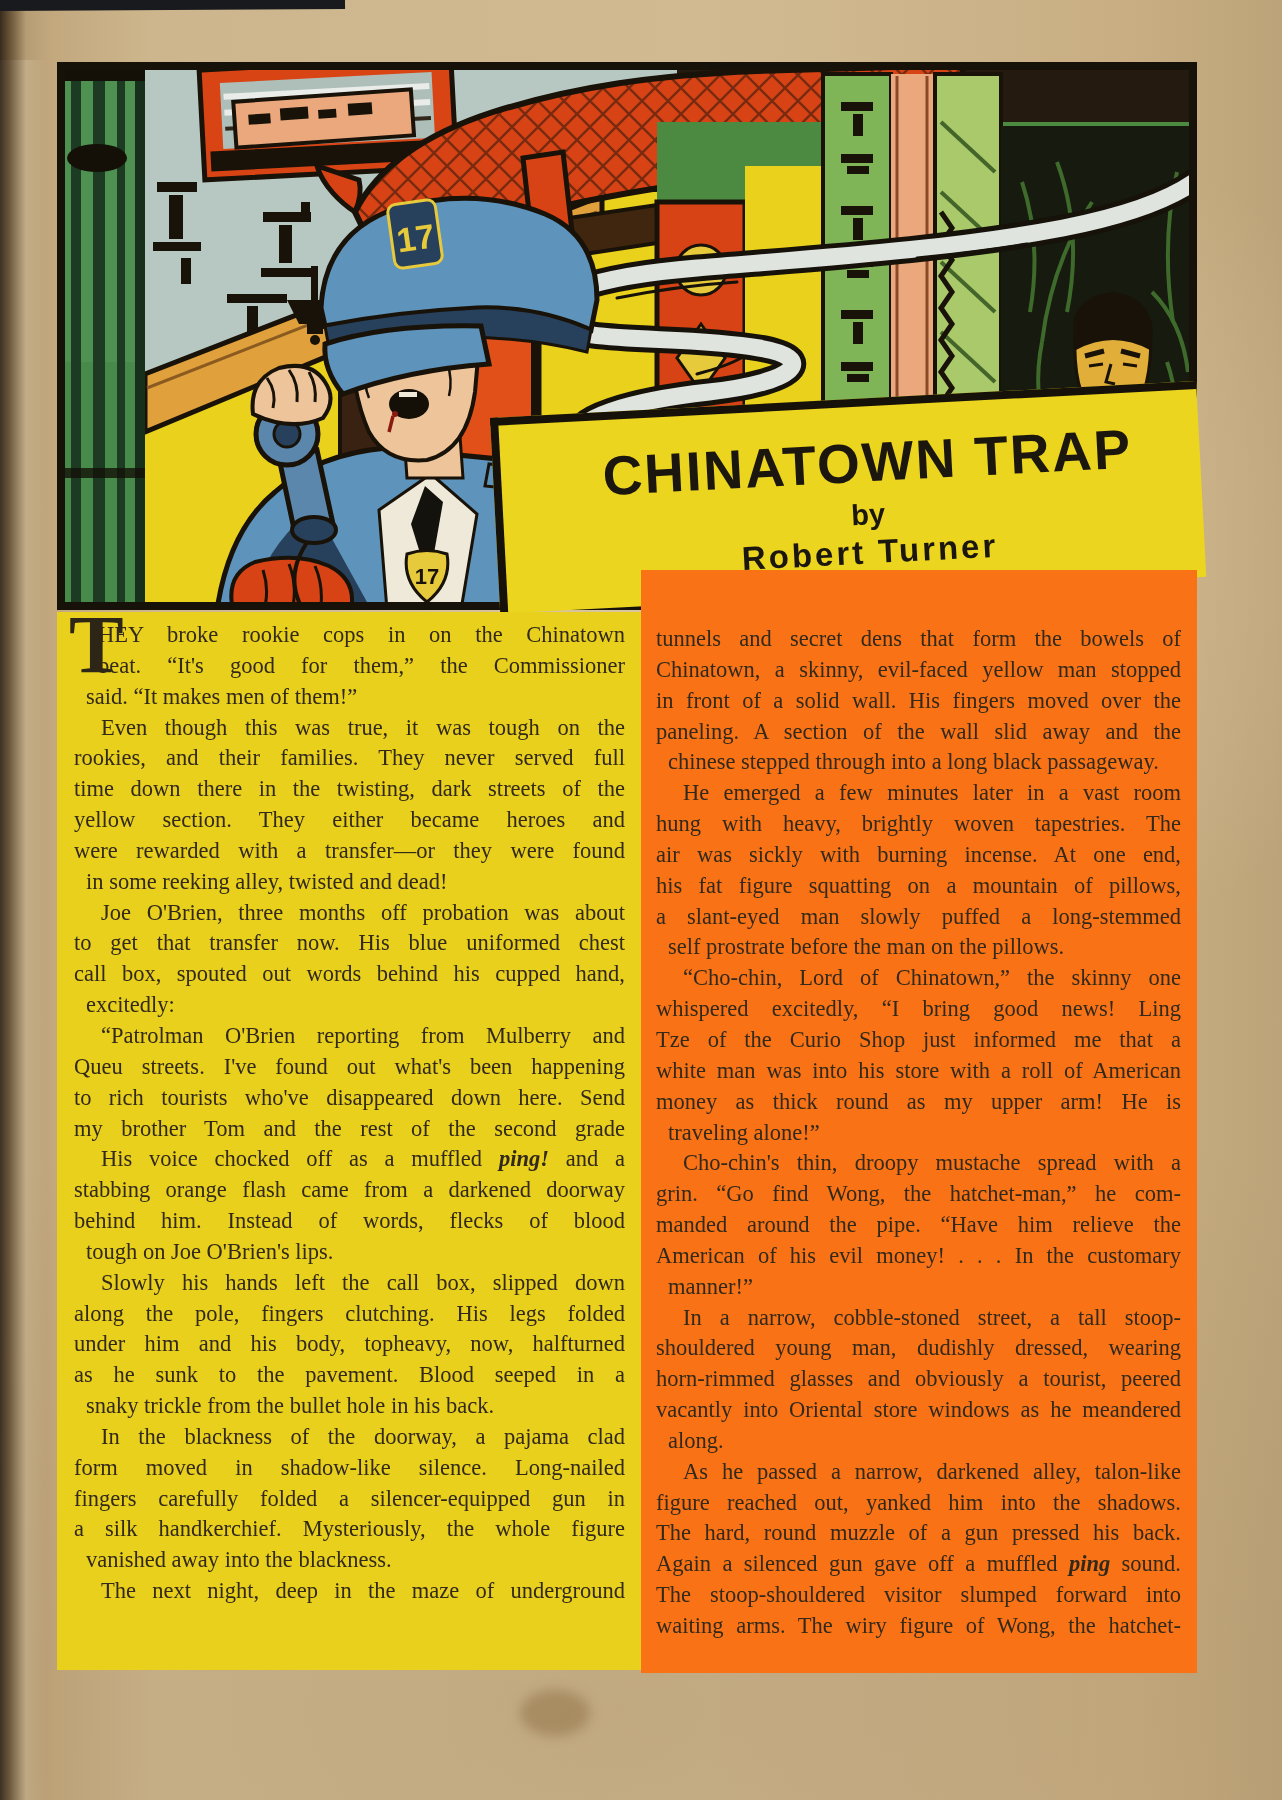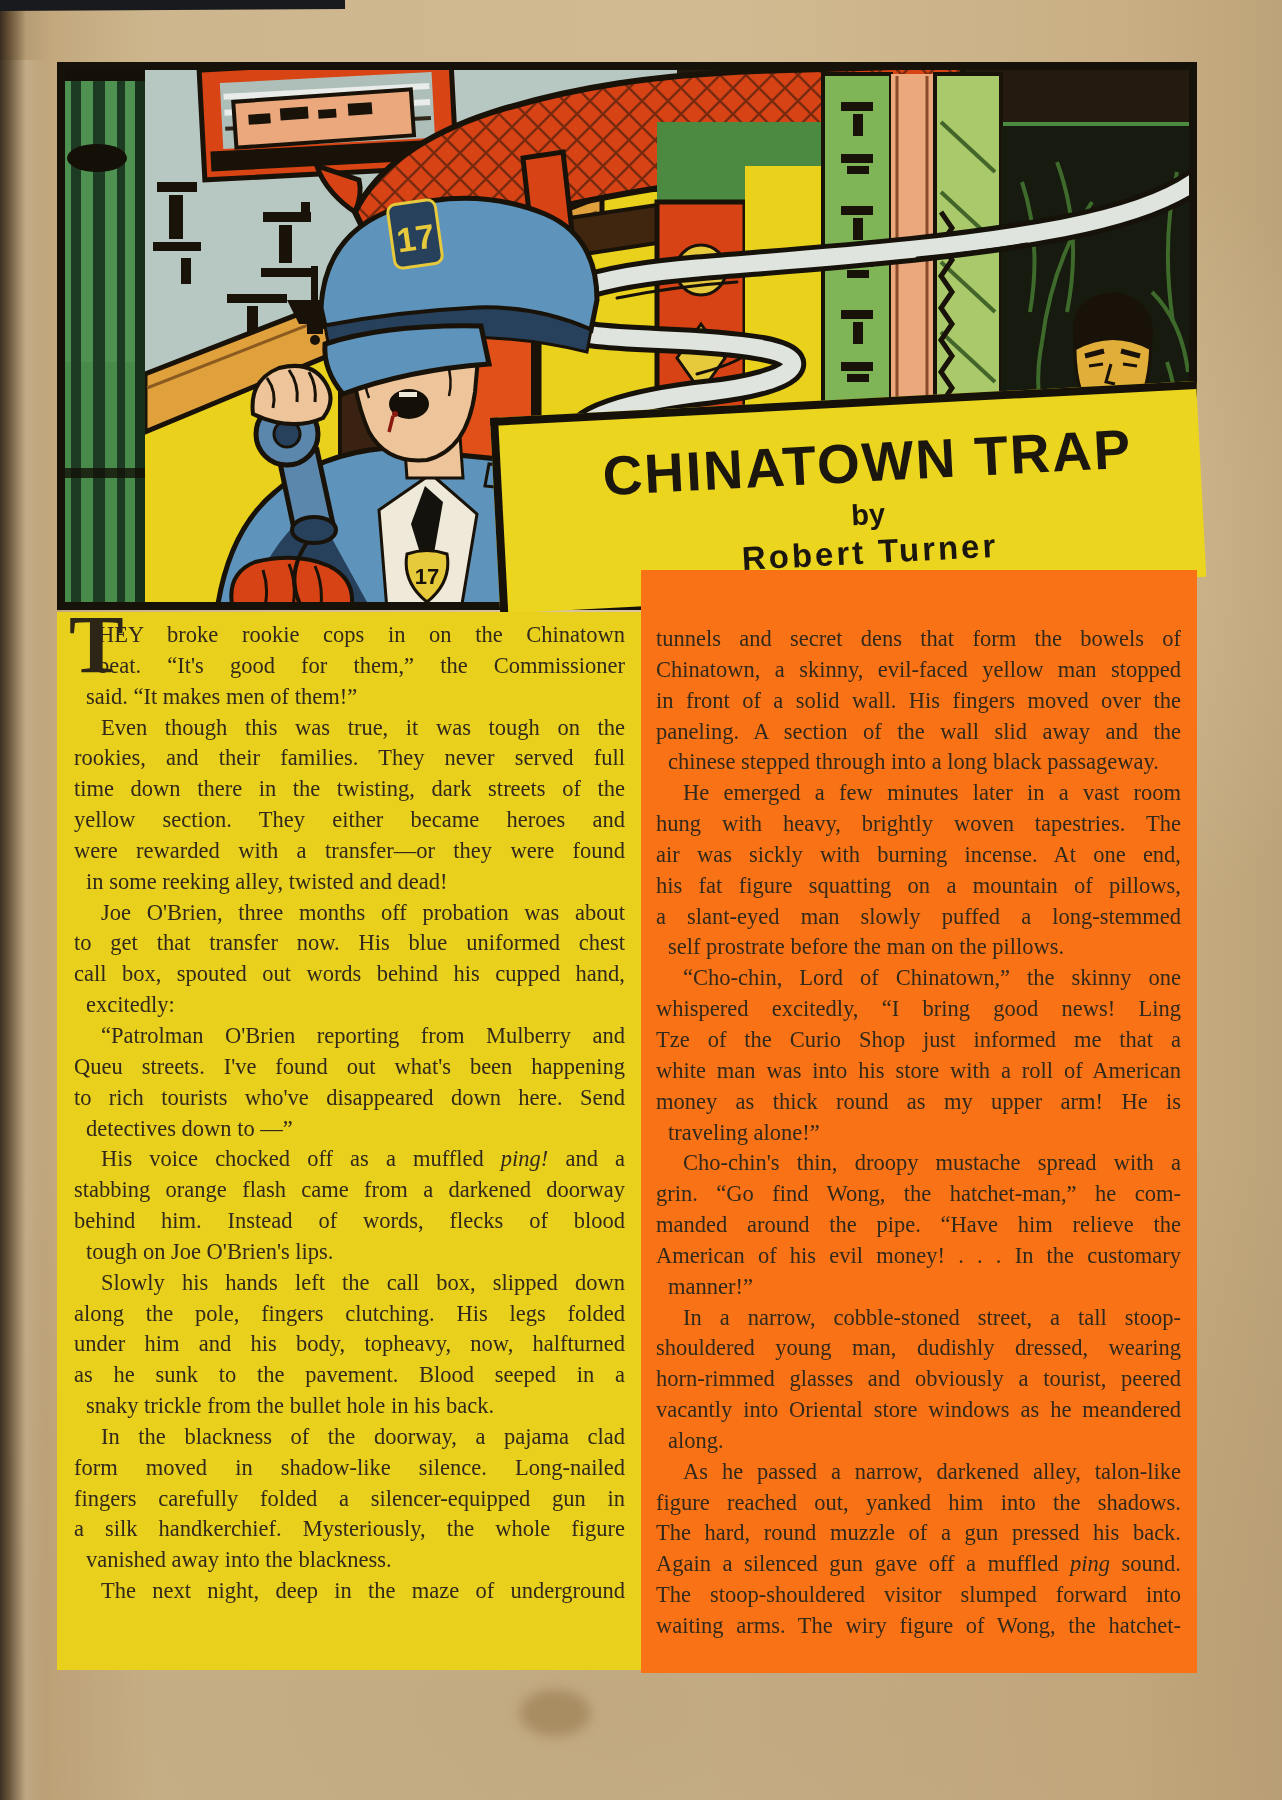--- a/index.html
+++ b/index.html
@@ -40,21 +40,21 @@
   .text-underlay{position:absolute;left:57px;top:612px;width:1140px;height:1058px;background:#e8d01d;}
   .rightcol-cap{position:absolute;left:641px;top:570px;width:556px;height:60px;background:#e8d01d;}
 
   .col{position:absolute;color:#32291a;font-size:22.5px;line-height:30.85px;}
   .col-left{left:57px;top:612px;width:583px;height:1056px;padding:8px 15px 0 17px;box-sizing:border-box;}
   .col-right{left:641px;top:570px;width:556px;height:1103px;padding:54px 16px 0 15px;box-sizing:border-box;background:#f97316;}
   .tline{text-align:justify;text-align-last:justify;white-space:normal;}
   .tline.end{text-align-last:left;margin-left:12px;}
   .tline.ind{text-indent:27px;}
   .tline.inset{margin-left:24px;}
-  .tline em{font-style:italic;}
+  .tline em{font-style:italic;font-weight:bold;}
   .dropcap{position:absolute;left:12px;top:0px;font-size:82px;line-height:66px;
     font-weight:700;color:#2d2516;font-family:"Liberation Serif",serif;}
 </style>
 </head>
 <body>
 
 <div class="paper"></div>
 <div class="left-tear"></div>
 <div class="spine"></div>
 <div class="top-sliver"></div>
@@ -322,21 +322,21 @@
     <div class="tline">yellow section.  They either became heroes and</div>
     <div class="tline">were rewarded with a transfer—or they were found</div>
     <div class="tline end">in some reeking alley, twisted and dead!</div>
     <div class="tline ind">Joe O'Brien, three months off probation was about</div>
     <div class="tline">to get that transfer now.  His blue uniformed chest</div>
     <div class="tline">call box, spouted out words behind his cupped hand,</div>
     <div class="tline end">excitedly:</div>
     <div class="tline ind">“Patrolman O'Brien reporting from Mulberry and</div>
     <div class="tline">Queu streets.  I've found out what's been happening</div>
     <div class="tline">to rich tourists who've disappeared down here.  Send</div>
-    <div class="tline end">detectives down to —”</div>
+    <div class="tline">my brother Tom and the rest of the second grade</div>
     <div class="tline ind">His voice chocked off as a muffled <em>ping!</em> and a</div>
     <div class="tline">stabbing orange flash came from a darkened doorway</div>
     <div class="tline">behind him.   Instead of words, flecks of blood</div>
     <div class="tline end">tough on Joe O'Brien's lips.</div>
     <div class="tline ind">Slowly his hands left the call box, slipped down</div>
     <div class="tline">along the pole, fingers clutching.  His legs folded</div>
     <div class="tline">under him and his body, topheavy, now, halfturned</div>
     <div class="tline">as he sunk to the pavement.   Blood seeped in a</div>
     <div class="tline end">snaky trickle from the bullet hole in his back.</div>
     <div class="tline ind">In the blackness of the doorway, a pajama clad</div>

